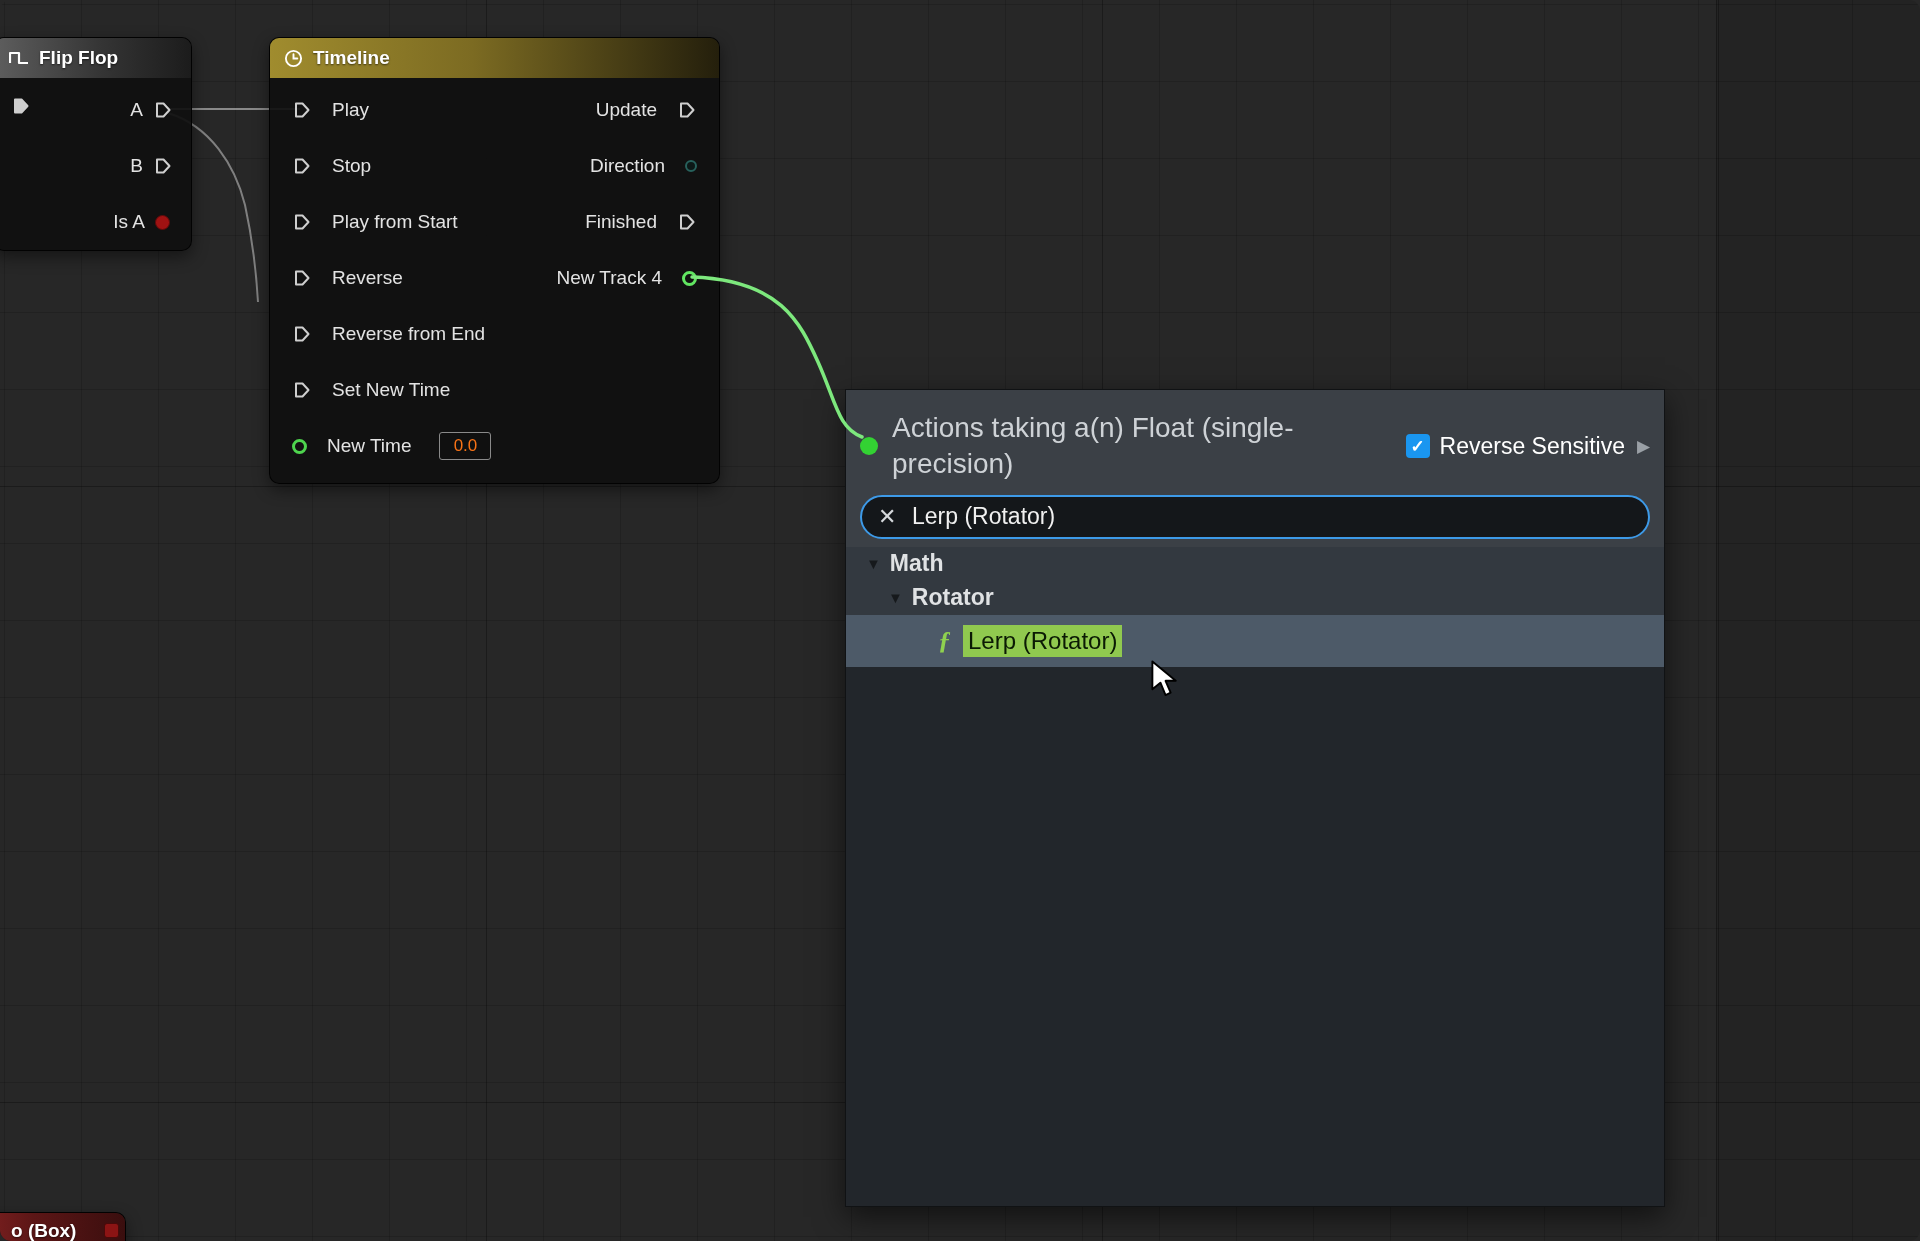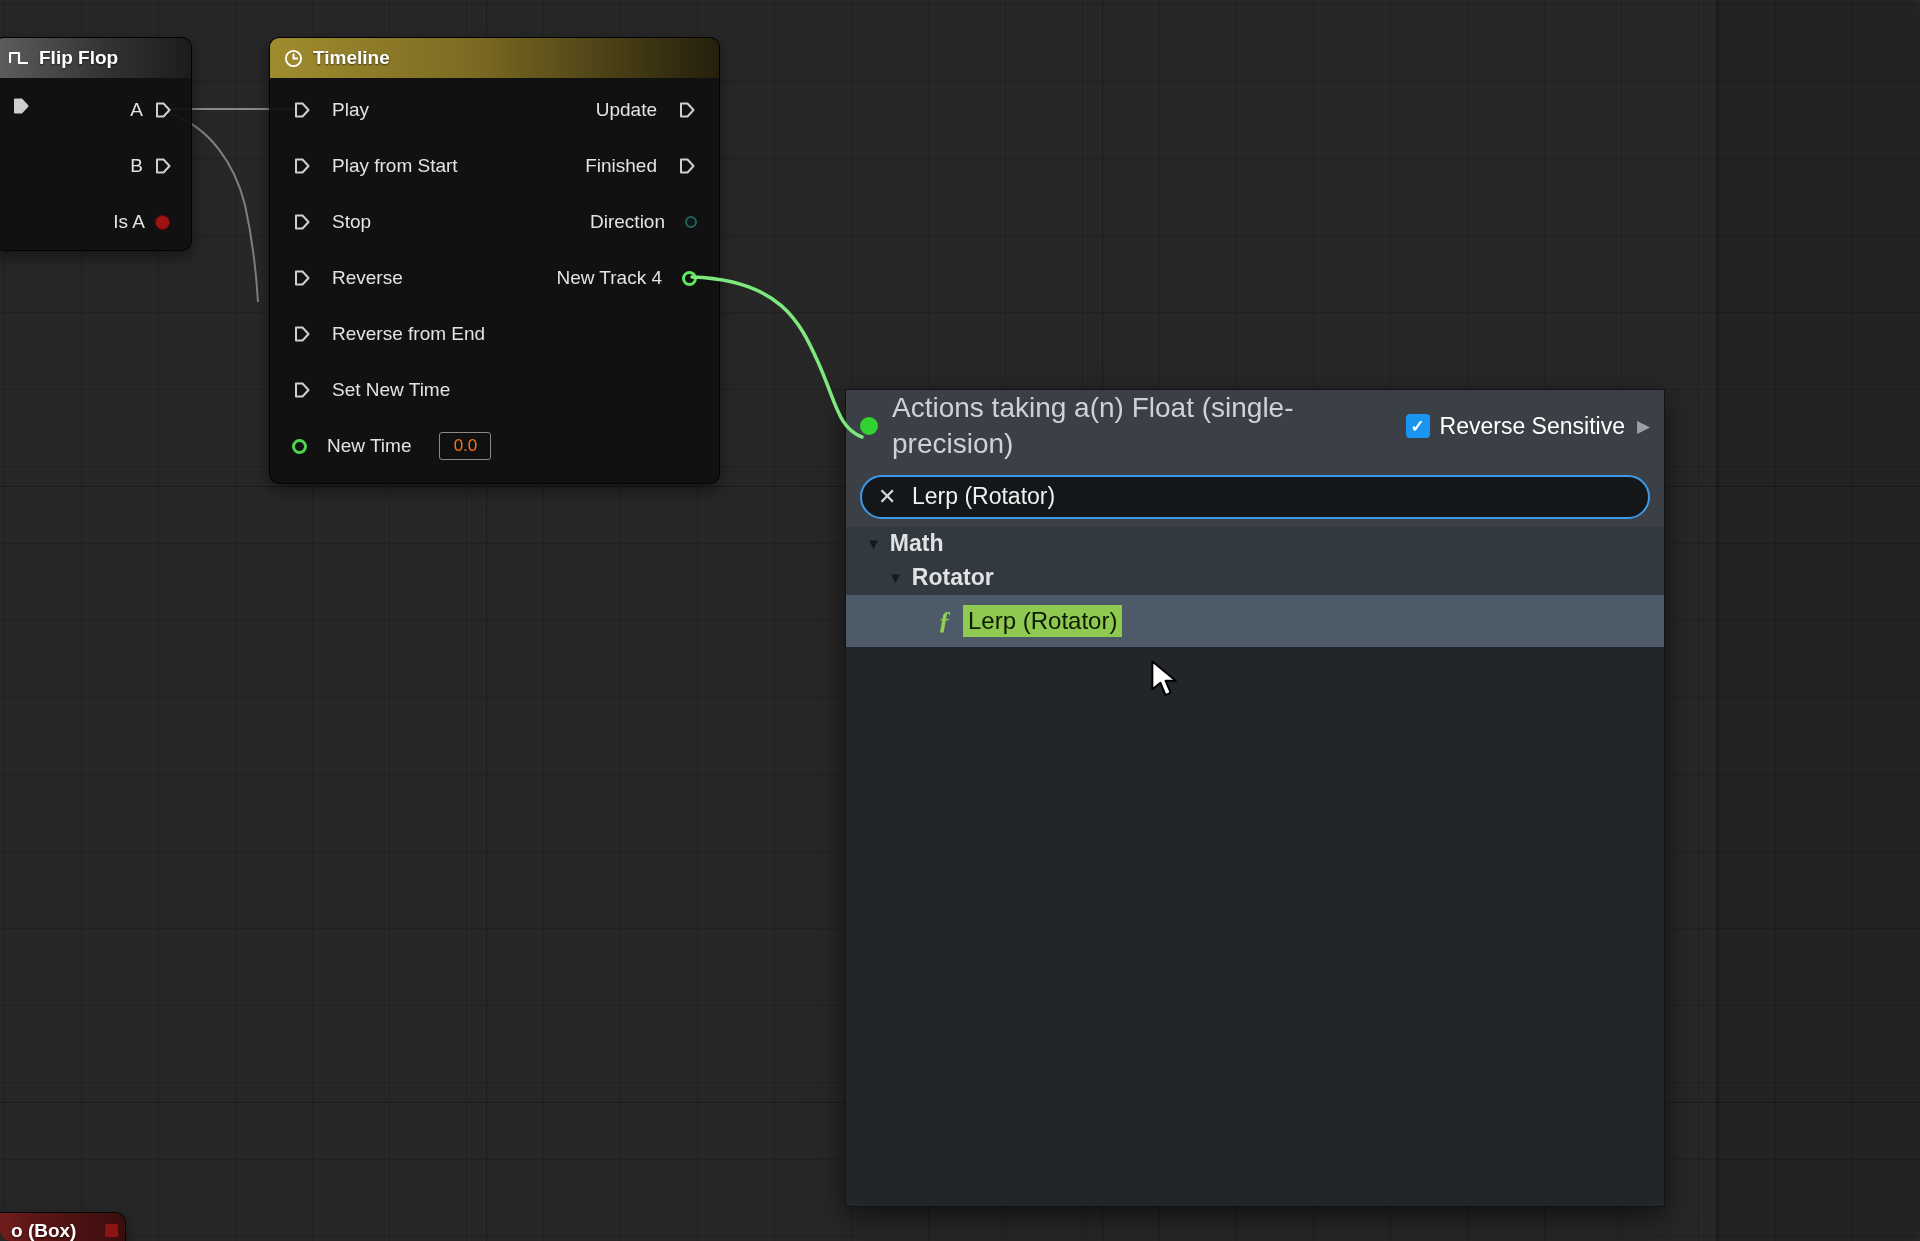--- a/index.html
+++ b/index.html
@@ -80,21 +80,21 @@
     background:#8c1414; border:1px solid #4a0a0a; border-radius:3px;
   }
 
   
   .menu {
     position:absolute; left:845px; top:389px; width:820px; height:818px;
     z-index:3; display:flex; flex-direction:column;
     background:#22262b; border:1px solid #101214;
     box-shadow:0 10px 28px rgba(0,0,0,0.55);
   }
-  .menu-top { background:#3b4046; padding:0 14px 8px; }
+  .menu-top { background:#3b4046; padding:20px 14px 8px; }
   .menu-title-row { display:flex; align-items:center; justify-content:space-between; }
   .title-left { display:flex; align-items:center; gap:14px; }
   .green-dot { width:18px; height:18px; border-radius:50%; background:#33d233; flex:0 0 18px; }
   .menu-title { width:476px; font-size:28px; line-height:1.30; color:#ced2d6; }
   .cs-group { display:flex; align-items:center; gap:10px; }
   .cs-checkbox {
     width:24px; height:24px; background:#1a96f0; border-radius:4px;
     display:flex; align-items:center; justify-content:center;
     color:#fff; font-size:17px; font-weight:bold; cursor:pointer;
   }
@@ -190,39 +190,39 @@
           <svg class="exec-pin" viewBox="0 0 20 20">
               <path d="M4 3.5 h6.5 l6 6.5 -6 6.5 H4 z" fill="none" stroke="#cfcfcf" stroke-width="2" stroke-linejoin="round"></path>
             </svg>
         </span>
       </div>
       <div class="pin-row row-split">
         <span class="side">
           <svg class="exec-pin" viewBox="0 0 20 20">
               <path d="M4 3.5 h6.5 l6 6.5 -6 6.5 H4 z" fill="none" stroke="#cfcfcf" stroke-width="2" stroke-linejoin="round"></path>
             </svg>
-          <span>Play from Start</span>
-        </span>
-        <span class="side">
-          <span>Finished</span>
-          <svg class="exec-pin" viewBox="0 0 20 20">
-              <path d="M4 3.5 h6.5 l6 6.5 -6 6.5 H4 z" fill="none" stroke="#cfcfcf" stroke-width="2" stroke-linejoin="round"></path>
-            </svg>
-        </span>
-      </div>
-      <div class="pin-row row-split">
-        <span class="side">
-          <svg class="exec-pin" viewBox="0 0 20 20">
-              <path d="M4 3.5 h6.5 l6 6.5 -6 6.5 H4 z" fill="none" stroke="#cfcfcf" stroke-width="2" stroke-linejoin="round"></path>
-            </svg>
           <span>Stop</span>
         </span>
         <span class="side">
           <span>Direction</span>
           <span class="pin-dot-dir"></span>
+        </span>
+      </div>
+      <div class="pin-row row-split">
+        <span class="side">
+          <svg class="exec-pin" viewBox="0 0 20 20">
+              <path d="M4 3.5 h6.5 l6 6.5 -6 6.5 H4 z" fill="none" stroke="#cfcfcf" stroke-width="2" stroke-linejoin="round"></path>
+            </svg>
+          <span>Play from Start</span>
+        </span>
+        <span class="side">
+          <span>Finished</span>
+          <svg class="exec-pin" viewBox="0 0 20 20">
+              <path d="M4 3.5 h6.5 l6 6.5 -6 6.5 H4 z" fill="none" stroke="#cfcfcf" stroke-width="2" stroke-linejoin="round"></path>
+            </svg>
         </span>
       </div>
       <div class="pin-row row-split">
         <span class="side">
           <svg class="exec-pin" viewBox="0 0 20 20">
               <path d="M4 3.5 h6.5 l6 6.5 -6 6.5 H4 z" fill="none" stroke="#cfcfcf" stroke-width="2" stroke-linejoin="round"></path>
             </svg>
           <span>Reverse</span>
         </span>
         <span class="side">

